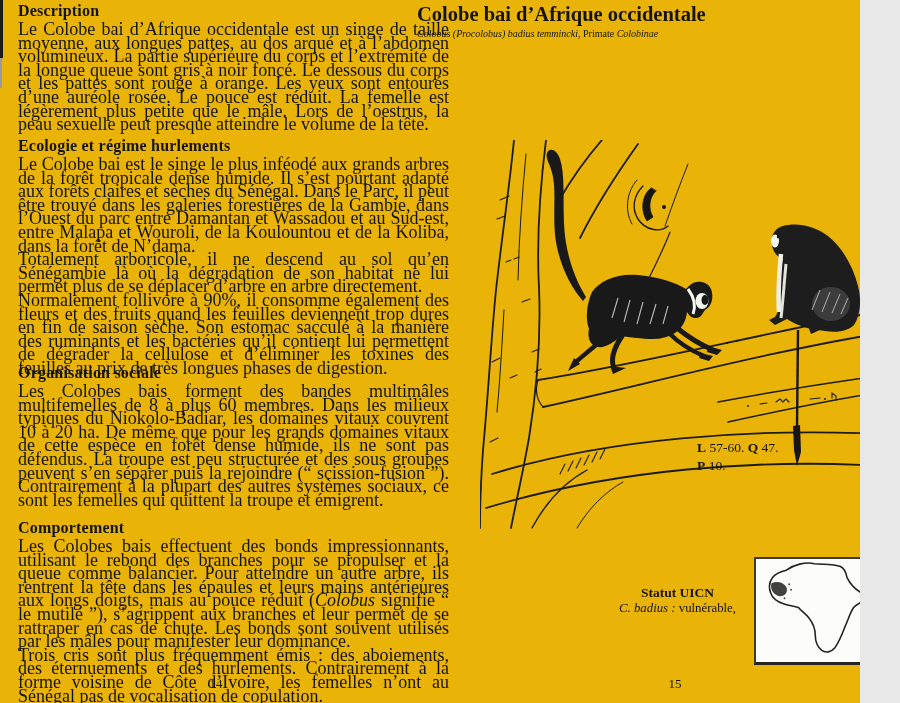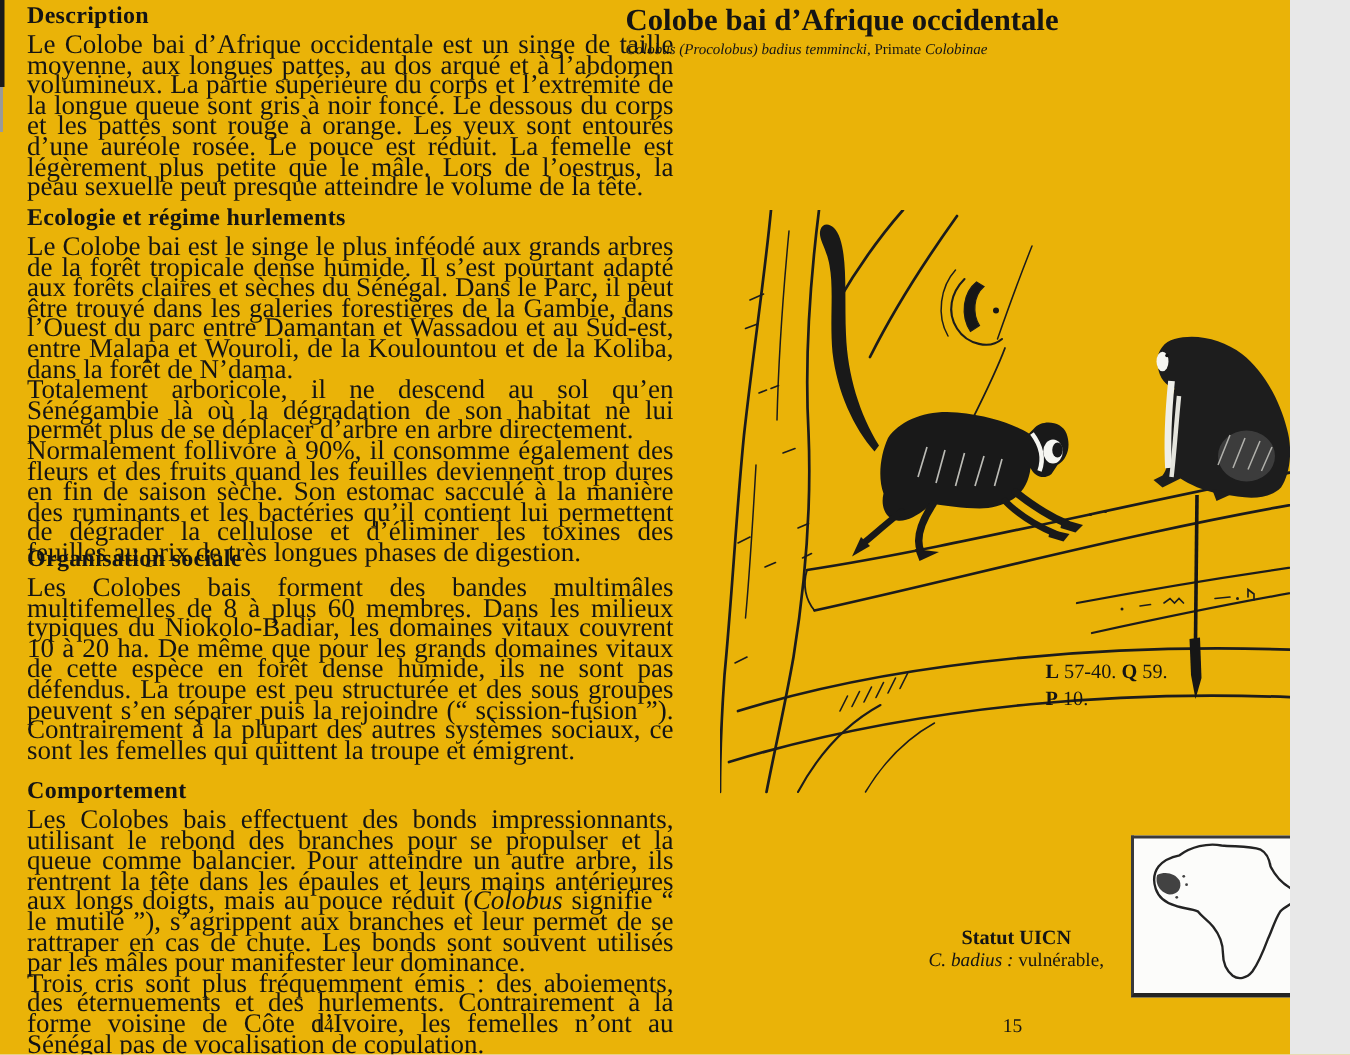--- a/index.html
+++ b/index.html
@@ -18,21 +18,21 @@
   .rp-header{position:absolute;right:13px;top:2px;width:430px;}
   .rp-header h1{margin:0;font-size:20.5px;font-weight:bold;line-height:24px;}
   .rp-sub{font-size:10px;line-height:15.5px;}
   .it{font-style:italic;}
   .bd{font-weight:bold;}
 
   .illustration{position:absolute;left:480px;top:140px;width:420px;height:390px;}
 
   .measure{position:absolute;left:697px;top:439px;font-size:13.5px;line-height:17.5px;}
 
-  .status{position:absolute;left:580px;top:617px;width:195px;text-align:center;
+  .status{position:absolute;left:580px;top:585px;width:195px;text-align:center;
           font-size:12.8px;line-height:15.5px;}
   .status .head{font-size:13.5px;font-weight:bold;}
 
   .mapbox{position:absolute;left:754px;top:557px;width:131px;height:103px;
           border:2px solid #3a3a3a;border-bottom:3px solid #242424;background:#fcfcfa;}
 </style>
 </head>
 <body>
 
 <div class="page">
@@ -159,21 +159,21 @@
           <path d="M360,154 l-8,19"></path>
           <path d="M368,158 l-7,16"></path>
       </g>
       <path fill="#1d1d1d" d="M328,186 l14,3 l-11,5 Z"></path>
       <path stroke="#161616" stroke-width="2.4" fill="none" d="M318,190 L317,288"></path>
       <path fill="#161616" d="M313,286 L320,285 L321,312 L317,326 L314,310 Z"></path>
     </g>
   </svg>
 
   <div class="measure">
-    <div><span class="bd">L</span><span> 57-40. </span><span class="bd">Q</span><span> 59.</span></div>
+    <div><span class="bd">L</span><span> 57-60. </span><span class="bd">Q</span><span> 47.</span></div>
     <div><span class="bd">P</span><span> 10.</span></div>
   </div>
 
   <div class="status">
     <div class="head">Statut UICN</div>
     <div><span class="it">C. badius :</span><span> vulnérable,</span></div>
   </div>
 
   <div class="mapbox">
     <svg width="127" height="98" viewBox="0 0 131 105" aria-label="map of Africa with species range shaded in West Africa">

